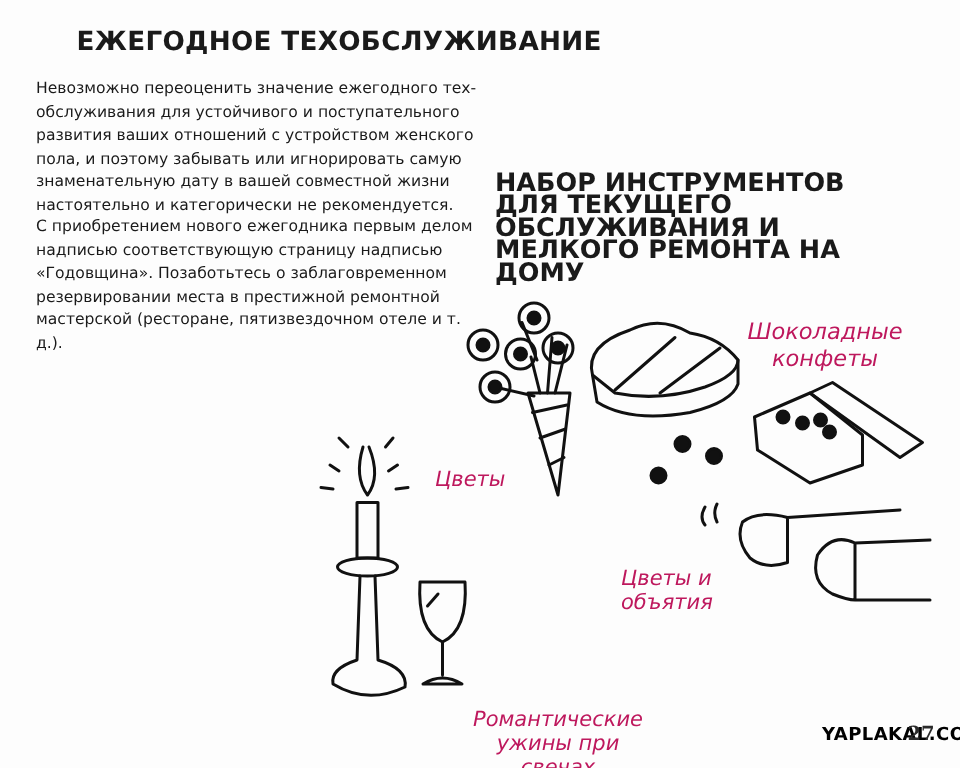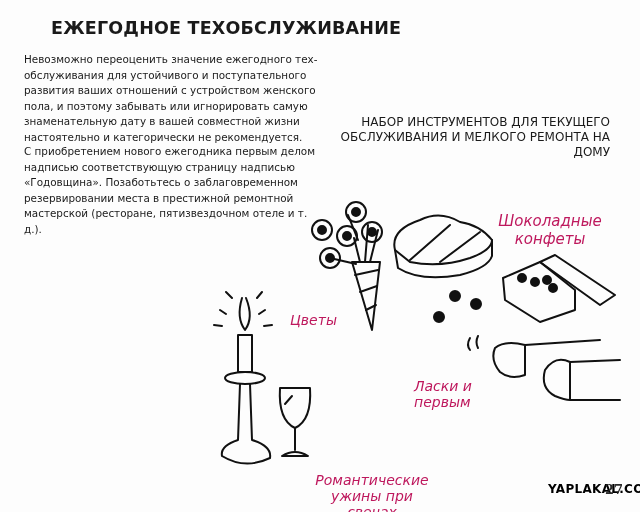--- a/index.html
+++ b/index.html
@@ -2,22 +2,22 @@
 <html><head>
 <meta charset="utf-8">
 <style>
   html, body { margin:0; padding:0; }
   body { width:640px; height:512px; background:#fdfdfd; position:relative; overflow:hidden;
          font-family:"DejaVu Sans", sans-serif; color:#1a1a1a; }
   .title { position:absolute; left:24px; top:18px; font-size:17.5px; font-weight:bold; letter-spacing:0.2px;margin-left:27px; }
   .para { position:absolute; left:24px; width:300px; font-size:10.4px; line-height:15.5px; }
   .p1 { top:52px; }
   .p2 { top:144px; }
-  .kit-title { position:absolute; left:330px; top:115px; width:280px; text-align:right;
-               font-size:12px; font-weight:normal; line-height:15px; }
+  .kit-title { position:absolute; left:330px; top:115px; width:280px; text-align:left;
+               font-size:17px; font-weight:bold; line-height:15px; }
   .hand { position:absolute; font-family:"DejaVu Sans", sans-serif; font-size:14px; line-height:16px;
           color:#be185d; font-style:italic; }
   .lbl-choc { left:490px; top:212px; text-align:center; font-size:15px; line-height:18px; }
   .lbl-flow { left:290px; top:312px; }
   .lbl-hug { left:414px; top:378px; }
   .lbl-dine { left:307px; top:428px; text-align:center; }
   svg.art { position:absolute; left:0; top:0; }
   .wm { position:absolute; left:510px; top:482px; font-family:"DejaVu Sans", sans-serif; font-weight:bold;
         font-size:12px; color:#000000; letter-spacing:0.3px;margin-left:38px; }
   .pg { position:absolute; left:605px; top:482px; font-family:"DejaVu Serif", serif; font-weight:bold; font-size:13px; color:#2a2a2a; }
@@ -85,17 +85,17 @@
     <g>
       <path d="M280 388 L310 388 Q312 420 295 428 Q278 420 280 388 Z"></path>
       <path d="M295 428 L295 450 M282 456 Q295 448 308 456 Z"></path>
       <path d="M285 404 L292 396"></path>
     </g>
   </g>
 </svg>
 
 <div class="hand lbl-choc" style="width:120px;">Шоколадные конфеты</div>
 <div class="hand lbl-flow">Цветы</div>
-<div class="hand lbl-hug" style="width:90px;">Ласки и первым</div>
+<div class="hand lbl-hug" style="width:90px;">Цветы и объятия</div>
 <div class="hand lbl-dine" style="width:130px;margin-top:44px;">Романтические ужины при свечах</div>
 
 <div class="wm">YAPLAKAL.CO</div>
 <div class="pg">27</div>
 
 </body></html>

